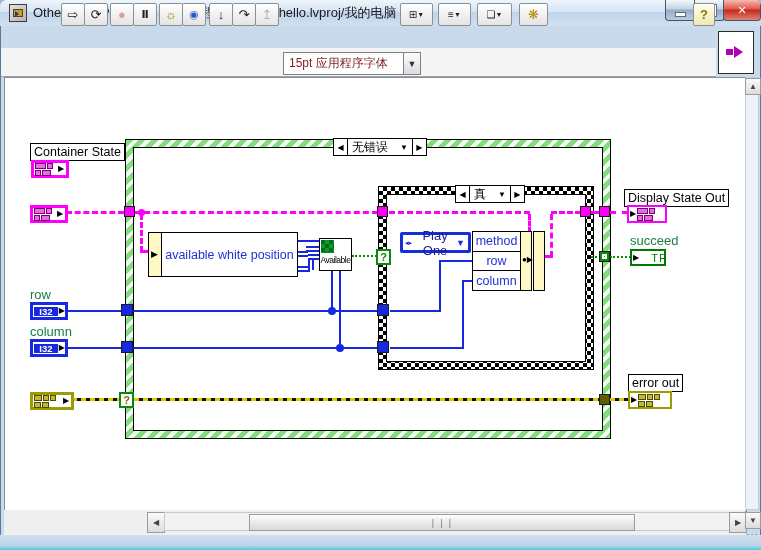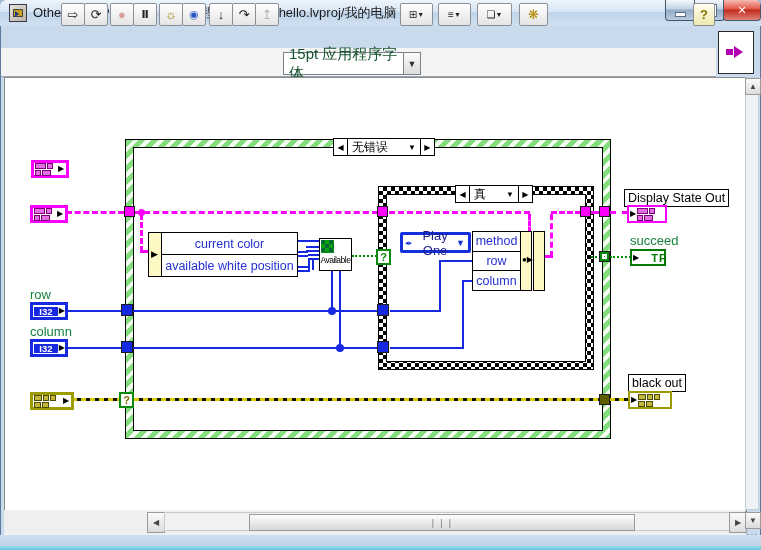--- a/index.html
+++ b/index.html
@@ -20,42 +20,42 @@
   .winbtn .glyph-min{width:9px;height:3px;background:#fff;border:1px solid #5a6d82;margin-top:8px;}
   .winbtn .glyph-max{width:9px;height:7px;border:2px solid #fff;outline:1px solid #5a6d82;}
   #menubar{position:absolute;left:1px;top:26px;width:715px;height:22px;background:#f4f4f4;display:flex;align-items:center;border-bottom:1px solid #dcdcdc;}
   .menu-item{font-size:13px;color:#111;padding:2px 8px;}
   #toolbar{position:absolute;left:1px;top:48px;width:715px;height:28px;background:#f4f4f4;display:flex;align-items:center;border-bottom:1px solid #9aa5b1;}
   .tbtn{position:absolute;top:3px;height:21px;width:22px;border:1px solid #8b9097;border-radius:2px;
     background:linear-gradient(#ffffff,#e4e4e4);display:flex;align-items:center;justify-content:center;
     font-size:13px;color:#222;}
   .disabled{color:#b4b4b4;}
   #font-combo{position:absolute;left:283px;top:52px;width:136px;height:21px;background:#fff;border:1px solid #7b828c;display:flex;align-items:center;}
-  #font-combo .fc-text{font-size:15px;padding-left:5px;flex:1;color:#14532d;}
+  #font-combo .fc-text{font-size:12px;padding-left:5px;flex:1;color:#7f1d1d;}
   #font-combo .fc-arrow{width:16px;height:100%;border-left:1px solid #7b828c;background:linear-gradient(#fdfdfd,#dcdcdc);font-size:9px;display:flex;align-items:center;justify-content:center;color:#333;}
   .drop-tbtn{width:31px;}
   #help-btn{left:693px;width:20px;color:#8a7400;font-weight:bold;background:linear-gradient(#fffef0,#f0e8b0);}
   #icon-pane{position:absolute;left:718px;top:31px;width:34px;height:41px;background:#fff;border:1px solid #2a2a2a;}
   #icon-pane .mini-rect{position:absolute;left:7px;top:17px;width:7px;height:6px;background:#b400b4;}
   #icon-pane .mini-arrow{position:absolute;left:15px;top:14px;width:0;height:0;border-left:9px solid #b400b4;border-top:6px solid transparent;border-bottom:6px solid transparent;}
   
   #diagram{position:absolute;left:4px;top:77px;width:741px;height:433px;background:#fff;border:1px solid #8c8c8c;}
   .abs{position:absolute;}
   .lbl{position:absolute;background:#fff;border:1px solid #000;font-size:12.5px;color:#000;padding:1px 3px;white-space:nowrap;line-height:14px;}
   .freelbl{position:absolute;font-size:13px;color:#15803d;white-space:nowrap;}
   
   .hatch{background:repeating-linear-gradient(135deg,#84dd7c 0 5px,#f1fbef 5px 9px);border:1px solid #000;}
   .struct-inner{position:absolute;background:#fff;border:1px solid #000;}
   .checker{background-color:#fff;background-image:
      linear-gradient(45deg,#000 25%,transparent 25%,transparent 75%,#000 75%),
      linear-gradient(45deg,#000 25%,transparent 25%,transparent 75%,#000 75%);
      background-position:0 0,4px 4px;background-size:8px 8px;border:1px solid #000;}
   .case-label{position:absolute;height:16px;background:#fff;border:1px solid #000;display:flex;align-items:stretch;font-size:12px;}
   .case-label .cl-arrow{width:13px;display:flex;align-items:center;justify-content:center;font-size:8px;color:#000;}
-  .case-label .cl-mid{border-left:1px solid #000;border-right:1px solid #000;display:flex;align-items:center;padding:0 4px;gap:20px;color:#000;justify-content:flex-end;}
+  .case-label .cl-mid{border-left:1px solid #000;border-right:1px solid #000;display:flex;align-items:center;padding:0 4px;gap:12px;color:#000;justify-content:flex-end;}
   .case-label .cl-dd{font-size:8px;}
   
   .wp{position:absolute;border-top:3px dashed #fb00fb;}
   .wpv{position:absolute;border-left:3px dashed #fb00fb;}
   .wb{position:absolute;height:2px;background:#1628e0;}
   .wbv{position:absolute;width:2px;background:#1628e0;}
   .wbd{position:absolute;height:6px;border-top:2px solid #1628e0;border-bottom:2px solid #1628e0;background:#fff;box-sizing:border-box;}
   .wbdv{position:absolute;width:6px;border-left:2px solid #1628e0;border-right:2px solid #1628e0;background:#fff;box-sizing:border-box;}
   .wg{position:absolute;border-top:2px dotted #008c00;}
   .we{position:absolute;height:3px;background:repeating-linear-gradient(90deg,#ddca00 0 5px,#141400 5px 9px);}
@@ -68,21 +68,21 @@
   .t-olive{border:3px solid #9c9c00;}
   .t-olive-thin{border:2px solid #9c9c00;}
   .t-blue{border:3px solid #1628e0;}
   .t-green{border:2px solid #007a00;}
   .t-arrow{font-size:8px;color:#000;line-height:1;}
   .clu{display:flex;flex-wrap:wrap;gap:1px;padding:1px;width:22px;}
   .clu i{display:block;height:4px;}
   .clu-pink i{background:#e36fe3;border:1px solid #7a007a;}
   .clu-olive i{background:#c4b63a;border:1px solid #4c4c00;}
   .i32-box{background:#1628e0;color:#fff;font-weight:bold;font-size:9.5px;display:flex;align-items:center;justify-content:center;flex:1;height:9px;margin:0 1px;letter-spacing:0;}
-  .tf-text{flex:1;text-align:center;color:#007a00;font-weight:bold;font-size:11px;letter-spacing:1px;margin-left:12px;}
+  .tf-text{flex:1;text-align:center;color:#007a00;font-weight:normal;font-size:11px;letter-spacing:1px;margin-left:12px;}
   
   .tanbar{position:absolute;background:#fdf8c4;border:1px solid #000;box-sizing:border-box;}
   .fieldcol{position:absolute;border:1px solid #000;box-sizing:border-box;background:#fff;display:flex;flex-direction:column;}
   .fieldcol .fld{flex:1;border-bottom:1px solid #000;display:flex;align-items:center;justify-content:center;
      font-size:12.5px;color:#2331d0;white-space:nowrap;overflow:hidden;}
   .fieldcol .fld:last-child{border-bottom:none;}
   #subvi{position:absolute;background:#fff;border:1px solid #000;box-sizing:border-box;}
   #subvi .grid{position:absolute;left:1px;top:1px;width:13px;height:13px;
      background-image:linear-gradient(45deg,#0aa00a 25%,transparent 25%,transparent 75%,#0aa00a 75%),
        linear-gradient(45deg,#0aa00a 25%,#063 25%,#063 75%,#0aa00a 75%);
@@ -267,21 +267,20 @@
   <div class="qsel" style="left:119px;top:392px;width:15px;height:16px;">
       <span>?</span>
     </div>
   <div class="qsel" style="left:376px;top:249px;width:15px;height:16px;color:#0a8a0a;">
       <span>?</span>
     </div>
 
   <div class="tanbar" style="left:148px;top:232px;width:14px;height:45px;"></div>
   <span class="node-in-arrow" style="left:151px;top:250px;">▶</span>
   <div class="fieldcol" style="left:161px;top:232px;width:137px;height:45px;">
-    <div class="fld">current color</div>
     <div class="fld">available white position</div>
   </div>
 
   <div id="subvi" style="left:319px;top:238px;width:33px;height:33px;">
     <div class="grid"></div>
     <div class="svlabel">Available</div>
   </div>
 
   <div id="enum-const" style="left:400px;top:232px;width:71px;height:21px;">
     <span class="en-glyph">◂▸</span>
@@ -291,20 +290,21 @@
 
   <div class="fieldcol" style="left:472px;top:231px;width:49px;height:60px;">
     <div class="fld">method</div>
     <div class="fld">row</div>
     <div class="fld">column</div>
   </div>
   <div class="tanbar" style="left:520px;top:231px;width:12px;height:60px;"></div>
   <div class="tanbar" style="left:533px;top:231px;width:12px;height:60px;"></div>
   <div class="abs" style="left:522px;top:255px;font-size:8px;color:#000;z-index:3;">●▶</div>
 
+  <div class="lbl" style="left:30px;top:143px;">Container State</div>
   <div class="term t-pink" style="left:31px;top:160px;width:38px;height:18px;">
     <span class="clu clu-pink">
         <i style="width:9px;"></i>
         <i style="width:4px;"></i>
         <i style="width:4px;"></i>
         <i style="width:7px;"></i>
       </span>
     <span class="t-arrow">▶</span>
   </div>
 
@@ -351,21 +351,21 @@
         <i style="width:7px;"></i>
       </span>
   </div>
 
   <div class="freelbl" style="left:630px;top:233px;">succeed</div>
   <div class="term t-green" style="left:630px;top:249px;width:36px;height:17px;">
     <span class="t-arrow" style="padding-left:1px;">▶</span>
     <span class="tf-text">TF</span>
   </div>
 
-  <div class="lbl" style="left:628px;top:374px;">black out</div>
+  <div class="lbl" style="left:628px;top:374px;">error out</div>
   <div class="term t-olive-thin" style="left:628px;top:391px;width:44px;height:18px;">
     <span class="t-arrow" style="padding-left:1px;">▶</span>
     <span class="clu clu-olive" style="width:28px;">
         <i style="width:6px;"></i>
         <i style="width:4px;"></i>
         <i style="width:4px;"></i>
         <i style="width:5px;"></i>
         <i style="width:5px;"></i>
       </span>
   </div>

